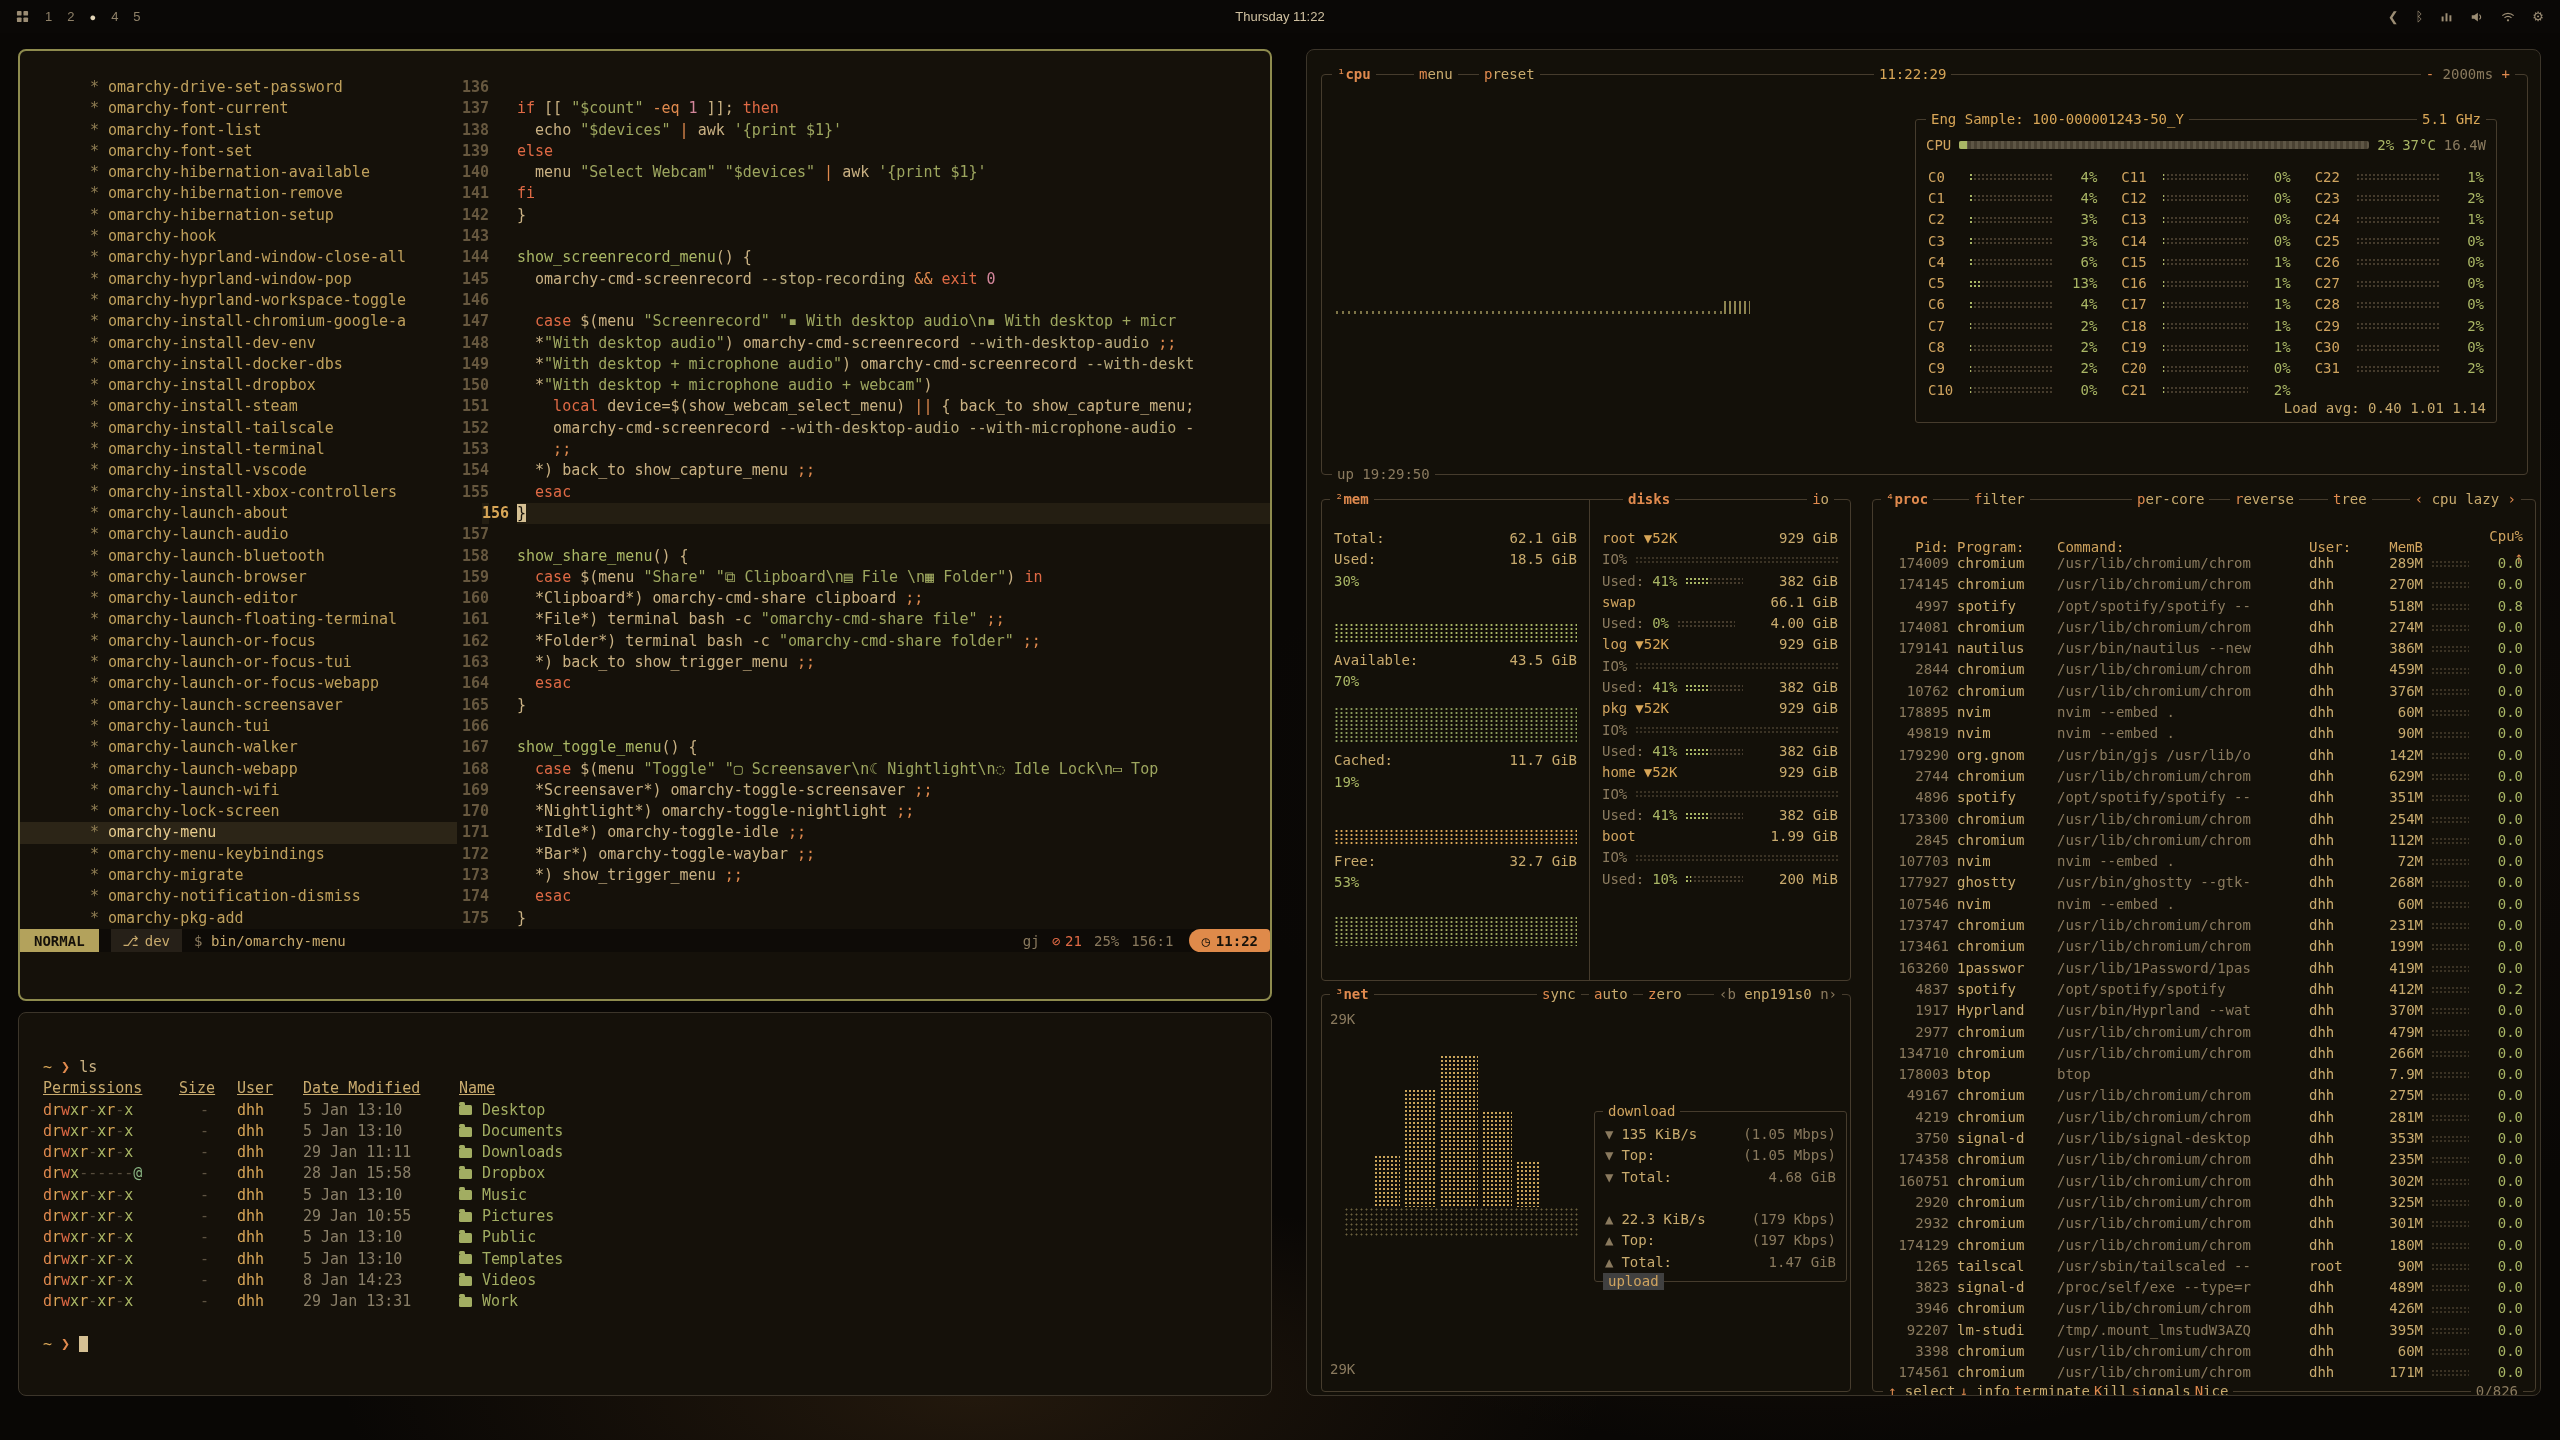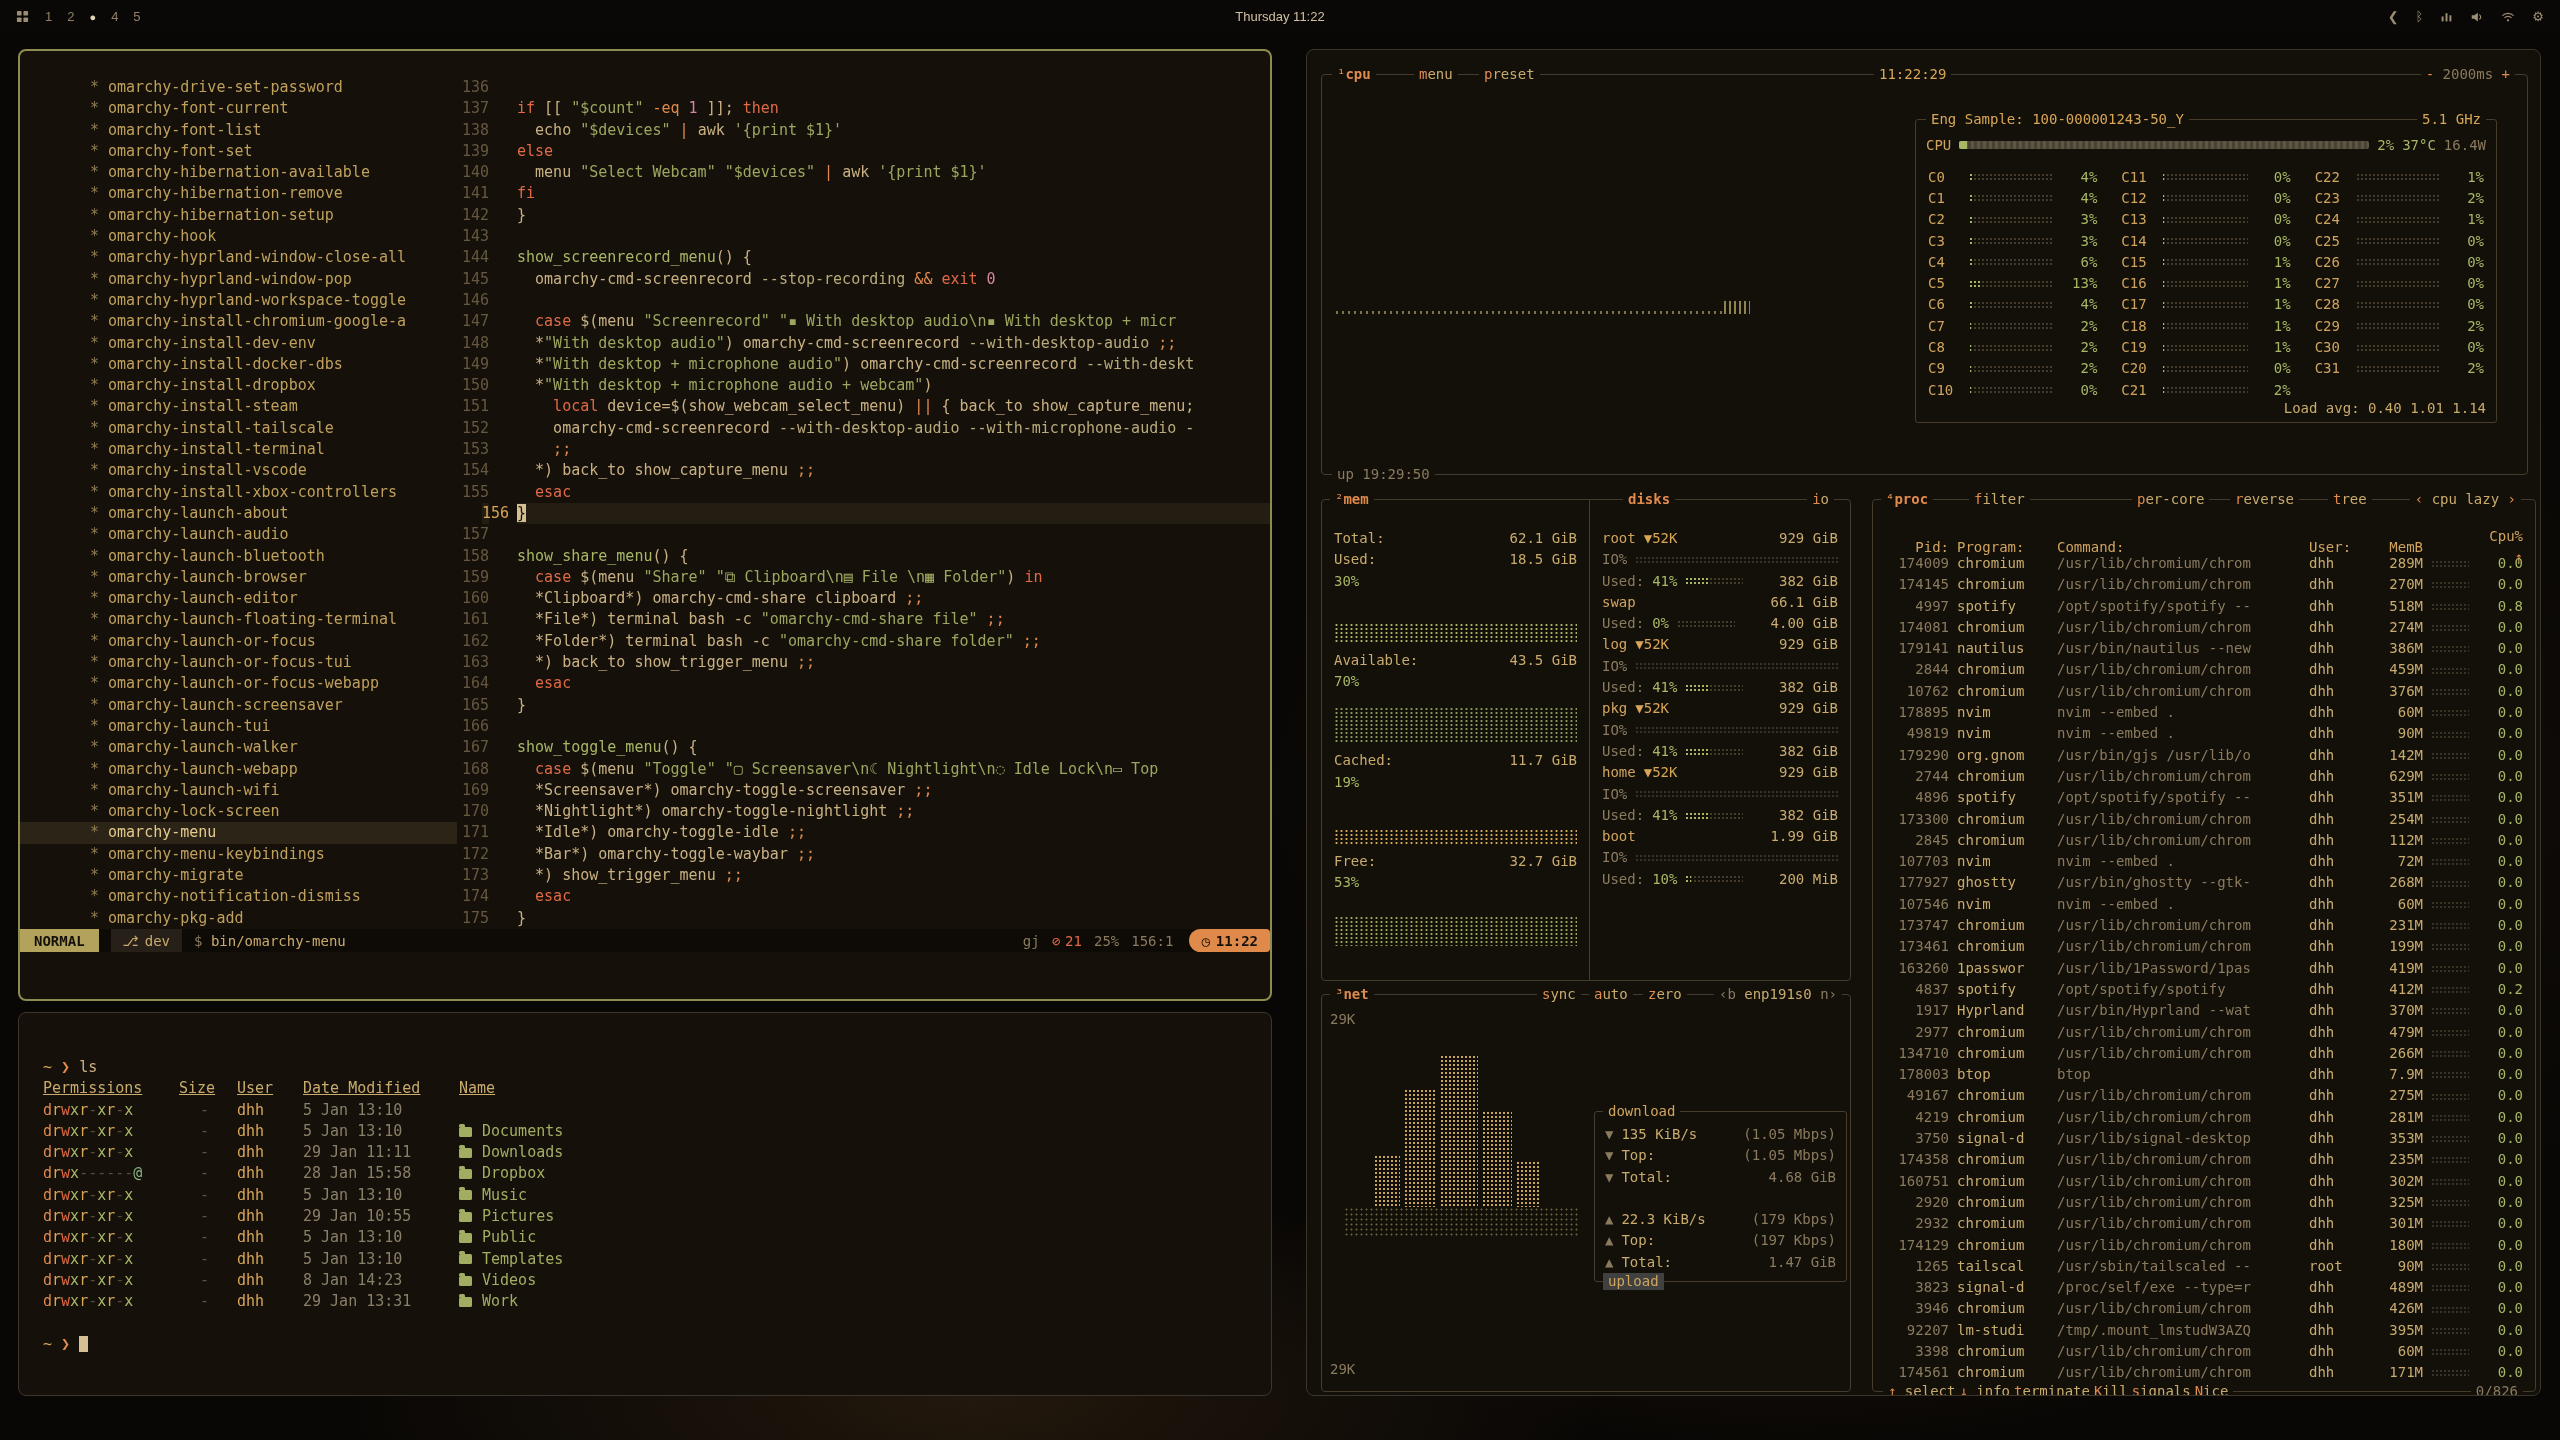--- a/index.html
+++ b/index.html
@@ -38,21 +38,21 @@
   .nvim{left:18px;top:49px;width:1254px;height:952px;border:2px solid var(--bfocus);}
   .term{left:18px;top:1012px;width:1254px;height:384px;border:1px solid var(--bdim);background:var(--win);}
   .btopw{left:1306px;top:49px;width:1235px;height:1347px;border:1px solid var(--bdim);background:var(--win2);}
   
   .nvim-body{position:absolute;top:26px;left:0;right:0;height:853px;display:flex;font-size:15px;}
   .filepane{width:437px;overflow:hidden;}
   .f-item{height:var(--rh);line-height:var(--rh);padding-left:70px;white-space:pre;overflow:hidden;color:#bfa05c;cursor:pointer;}
   .f-item .f-mark{color:#8f7d52;margin-right:9px;}
   .f-item.active{background:#2c2517;color:#e4c98c;}
   .gutter{width:48px;text-align:right;padding-right:16px;color:#67583f;}
-  .g-num{height:var(--rh);line-height:var(--rh);}
+  .g-num{height:var(--rh);line-height:var(--rh);font-weight:bold;}
   .g-num.g-cur{color:var(--yellow);background:#241e12;margin-left:25px;}
   .codepane{flex:1;padding-left:12px;overflow:hidden;}
   .c-line{height:var(--rh);line-height:var(--rh);white-space:pre;overflow:hidden;color:var(--fg);}
   .c-cursorline{background:#241e12;}
   .c-f{color:var(--fg);} .c-k{color:var(--red);} .c-s{color:var(--green2);}
   .c-o{color:var(--orange);} .c-g{color:var(--green);} .c-n{color:var(--purple);}
   .c-l{color:#b9ab7c;}
   .c-cur{background:#d5c093;color:#15110a;}
   .statusline{position:absolute;left:0;right:0;top:878px;height:23px;background:#0e0b07;
     display:flex;align-items:center;font-size:14px;gap:12px;color:var(--dim);}
@@ -358,20 +358,24 @@
           <span>Size</span>
           <span>User</span>
           <span>Date Modified</span>
           <span>Name</span>
         </div>
         <div class="t-grid">
           <span class="t-perm"><span style="color: rgb(224, 138, 78);">d</span><span style="color: rgb(216, 166, 87);">r</span><span style="color: rgb(224, 106, 69);">w</span><span style="color: rgb(169, 182, 101);">x</span><span style="color: rgb(216, 166, 87);">r</span><span style="color: rgb(86, 76, 60);">-</span><span style="color: rgb(169, 182, 101);">x</span><span style="color: rgb(216, 166, 87);">r</span><span style="color: rgb(86, 76, 60);">-</span><span style="color: rgb(169, 182, 101);">x</span></span>
           <span class="t-size">-</span>
           <span class="t-user">dhh</span>
           <span class="t-date">5 Jan 13:10</span>
+          <span class="t-name">
+            <span class="dir-icon"></span>
+            <span>Desktop</span>
+          </span>
         </div>
         <div class="t-grid">
           <span class="t-perm"><span style="color: rgb(224, 138, 78);">d</span><span style="color: rgb(216, 166, 87);">r</span><span style="color: rgb(224, 106, 69);">w</span><span style="color: rgb(169, 182, 101);">x</span><span style="color: rgb(216, 166, 87);">r</span><span style="color: rgb(86, 76, 60);">-</span><span style="color: rgb(169, 182, 101);">x</span><span style="color: rgb(216, 166, 87);">r</span><span style="color: rgb(86, 76, 60);">-</span><span style="color: rgb(169, 182, 101);">x</span></span>
           <span class="t-size">-</span>
           <span class="t-user">dhh</span>
           <span class="t-date">5 Jan 13:10</span>
           <span class="t-name">
             <span class="dir-icon"></span>
             <span>Documents</span>
           </span>

